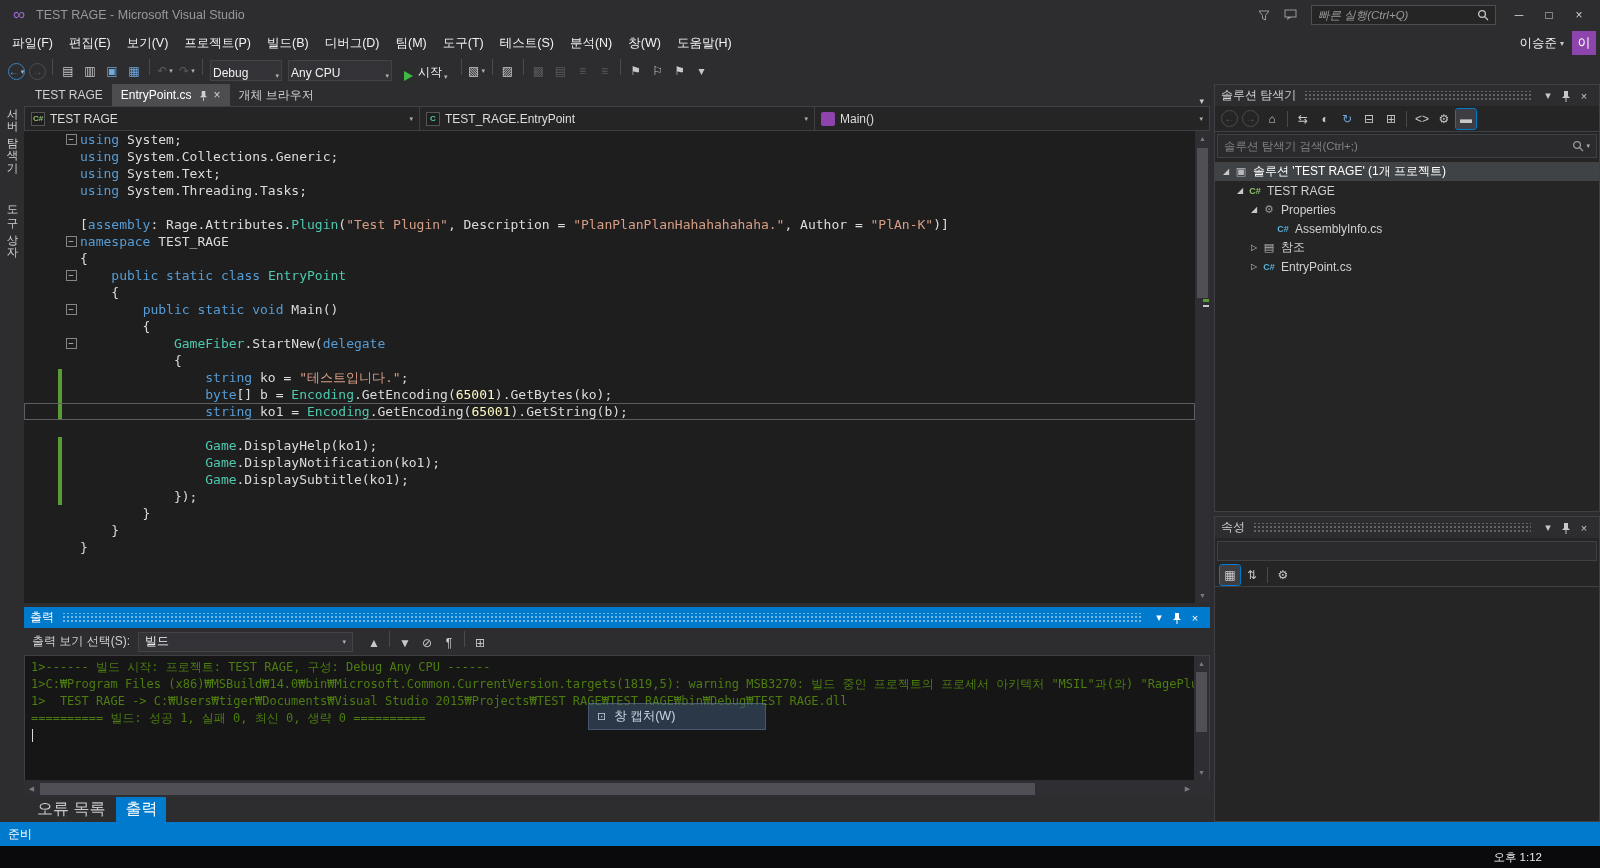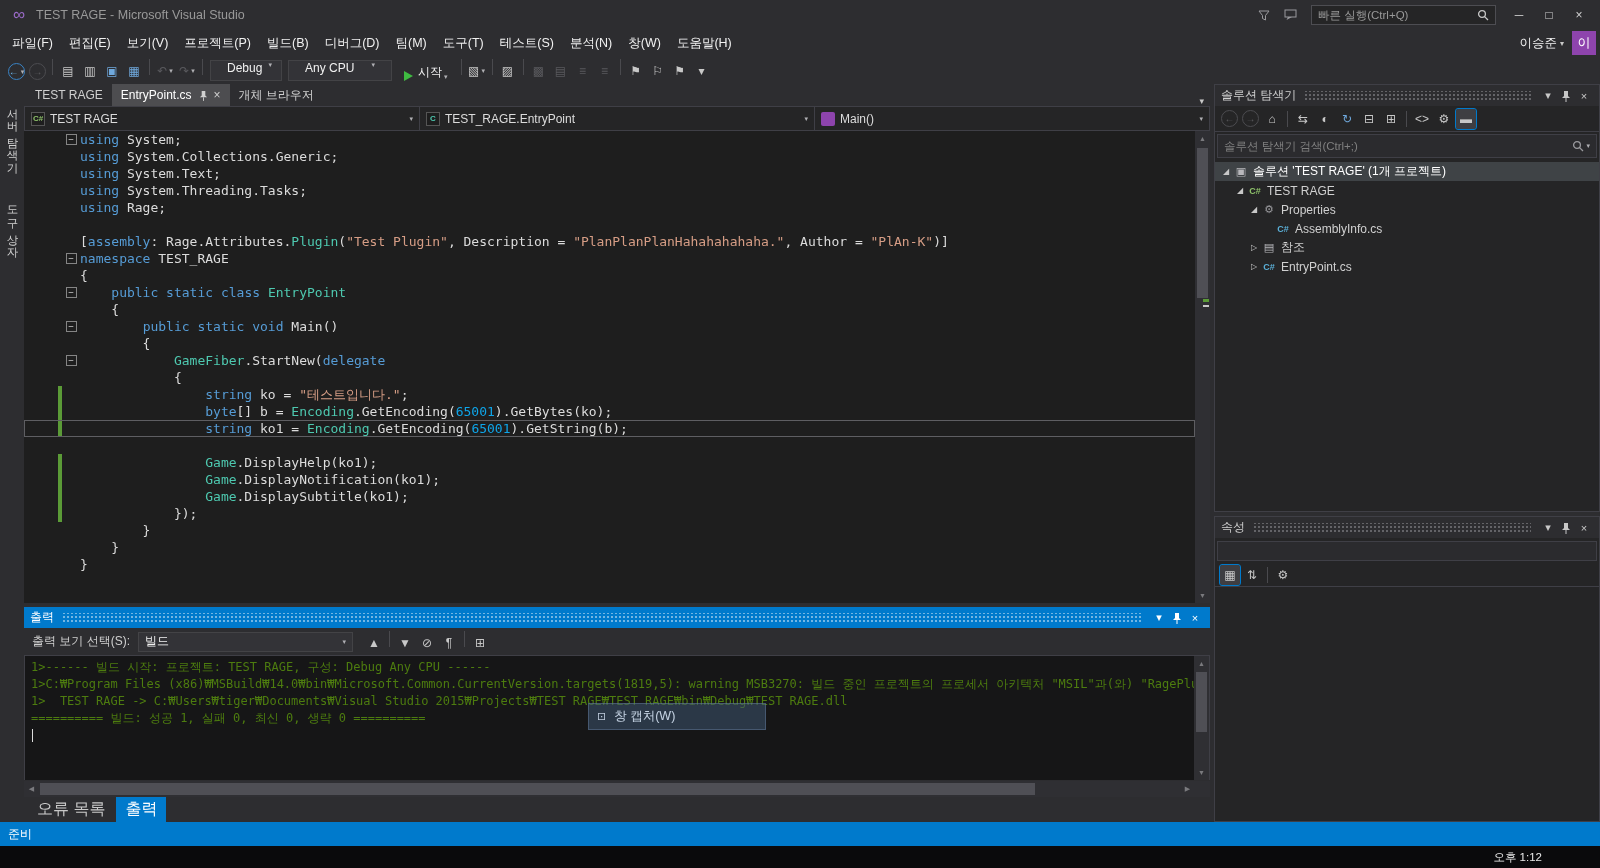--- a/index.html
+++ b/index.html
@@ -6,21 +6,21 @@
   html,body { background:#1e1e1e; }
   body { font-family:"Liberation Sans","DejaVu Sans",sans-serif; }
   #vs-root { position:relative; width:1600px; height:868px; background:#2d2d30; overflow:hidden; color:#f1f1f1; }
 
   
   .titlebar { height:30px; display:flex; align-items:center; padding:0 6px; background:#2d2d30; }
   .vs-logo { font-size:17px; color:#9b6bc9; width:26px; text-align:center; }
   .app-title { color:#999999; font-size:12.5px; margin-left:4px; }
   .tb-spacer { flex:1; }
   .tb-mini-icon { width:22px; height:18px; display:flex; align-items:center; justify-content:center; color:#9a9a9e; margin:0 2px; }
-  .quick-launch { width:185px; height:20px; background:#252526; border:1px solid #4d4d52; display:flex; align-items:center; padding:0 6px; margin:0 8px; }
+  .quick-launch { width:185px; height:20px; background:#252526; border:1px solid #4d4d52; display:flex; align-items:center; padding:0 6px; margin:0 8px;font-style:italic; }
   .quick-launch .ql-text { flex:1; color:#999999; font-size:11.5px; white-space:nowrap; overflow:hidden; }
   .win-btn { width:30px; height:22px; display:flex; align-items:center; justify-content:center; color:#d0d0d0; font-size:12px; }
 
   
   .menubar { height:26px; display:flex; align-items:center; padding:0 4px; background:#2d2d30; font-size:12.5px; }
   .menu-item { padding:3px 8px; color:#f1f1f1; cursor:default; }
   .menu-right { margin-left:auto; display:flex; align-items:center; }
   .user-name { color:#f1f1f1; margin-right:3px; }
   .user-chevron { font-size:8px; color:#c8c8c8; margin-right:8px; }
   .avatar { width:24px; height:24px; background:#8e44ad; color:#fff; display:flex; align-items:center; justify-content:center; font-size:13px; }
@@ -29,21 +29,21 @@
   .toolbar { height:28px; display:flex; align-items:center; padding:0 6px; background:#2d2d30; }
   .tbi { display:inline-flex; align-items:center; justify-content:center; min-width:20px; height:20px; margin:0 1px; color:#c8c8c8; font-size:12px; border-radius:2px; }
   .tbi.dis { color:#5a5a5e; }
   .tbi.blue { color:#6fa8dc; }
   .tbi.circ { border:1px solid #6a6a6e; border-radius:50%; width:17px; height:17px; min-width:17px; font-size:10px; color:#9a9a9e; margin:0 2px; }
   .tbi.circ.on { border-color:#3a83c4; color:#69b3e7; }
   .tbi.circ.dis { border-color:#4c4c50; color:#5a5a5e; }
   .tbi.act { background:#3e3e42; outline:1px solid #007acc; }
   .tsep { width:1px; height:16px; background:#4a4a4e; margin:0 4px; display:inline-block; }
   .dd { font-size:7px; color:#b0b0b4; margin-left:2px; }
-  .combo { height:21px; background:#333337; border:1px solid #434346; display:flex; align-items:flex-start; padding:0 16px; font-size:12px; color:#f1f1f1; margin:0 3px; }
+  .combo { height:21px; background:#333337; border:1px solid #434346; display:flex; align-items:flex-end; padding:0 2px; font-size:12px; color:#f1f1f1; margin:0 3px; }
   .combo .dd { margin-left:auto; padding-left:6px; }
   .combo.cfg { width:72px; } .combo.plat { width:104px; }
   .start-btn { display:flex; align-items:flex-end; height:22px; padding:0 6px; margin:0 3px; color:#f1f1f1; font-size:12px; }
   .play-tri { width:0; height:0; border-left:9px solid #3fba41; border-top:5.5px solid transparent; border-bottom:5.5px solid transparent; margin-right:5px; }
 
   
   .main { display:flex; height:738px; background:#2d2d30; }
   .left-strip { width:24px; background:#2d2d30; display:flex; flex-direction:column; align-items:center; padding-top:8px; }
   .v-tab { writing-mode:vertical-rl; font-size:11.5px; color:#d0d0d0; padding:8px 0; margin-bottom:14px; letter-spacing:1px; }
   .center { flex:1; display:flex; flex-direction:column; min-width:0; }
@@ -71,21 +71,21 @@
   .editor { flex:1; position:relative; background:#1e1e1e; overflow:hidden; }
   .code-area { position:absolute; left:0; right:15px; top:0; bottom:0; overflow:hidden; font-family:"DejaVu Sans Mono","Liberation Mono",monospace; font-size:13px; line-height:17px; }
   .code-line { display:flex; height:17px; white-space:pre; }
   .code-line.current { outline:1px solid #5e5e62; outline-offset:-1px; }
   .cl-margin { width:34px; flex:none; }
   .cl-change { width:4px; flex:none; }
   .cl-change.changed { background:#5b9b37; }
   .cl-fold { width:18px; flex:none; display:flex; align-items:center; justify-content:center; }
   .fold-box { width:11px; height:11px; border:1px solid #858585; color:#c8c8c8; font-size:9px; line-height:9px; display:flex; align-items:center; justify-content:center; background:#1e1e1e; }
   .cl-text { flex:1; }
-  .tok-k { color:#569cd6; } .tok-t { color:#4ec9b0; } .tok-s { color:#d69d85; } .tok-n { color:#0ea5e9; } .tok-p { color:#dcdcdc; }
+  .tok-k { color:#569cd6; } .tok-t { color:#4ec9b0; } .tok-s { color:#d69d85; } .tok-n { color:#fef9c3; } .tok-p { color:#dcdcdc; }
 
   .v-scroll { position:absolute; right:0; top:0; bottom:0; width:15px; background:#2f2f33; }
   .v-scroll .arr { height:15px; display:flex; align-items:center; justify-content:center; font-size:7px; color:#7a7a7e; }
   .v-scroll .arr.bottom { position:absolute; bottom:0; left:0; right:0; }
   .v-thumb { position:absolute; left:2px; right:2px; background:#4f4f55; }
   .mark { position:absolute; right:1px; width:6px; height:3px; }
 
   .editor-bottom { height:18px; display:flex; align-items:center; background:#2d2d30; }
   .zoom-box { width:66px; height:18px; background:#2d2d30; border-right:1px solid #3f3f46; display:flex; align-items:center; padding:0 5px; font-size:11px; color:#d0d0d0; }
   .zoom-box .dd { margin-left:auto; }
@@ -240,21 +240,20 @@
           <span class="dd">▾</span>
         </span>
       </div>
 
       <div class="editor">
         <div class="code-area" id="code-lines">
             <div class="code-line"><span class="cl-margin"></span><span class="cl-change"></span><span class="cl-fold"><span class="fold-box">−</span></span><span class="cl-text"><span class="tok-k">using</span><span class="tok-p"> System;</span></span></div>
             <div class="code-line"><span class="cl-margin"></span><span class="cl-change"></span><span class="cl-fold"></span><span class="cl-text"><span class="tok-k">using</span><span class="tok-p"> System.Collections.Generic;</span></span></div>
             <div class="code-line"><span class="cl-margin"></span><span class="cl-change"></span><span class="cl-fold"></span><span class="cl-text"><span class="tok-k">using</span><span class="tok-p"> System.Text;</span></span></div>
             <div class="code-line"><span class="cl-margin"></span><span class="cl-change"></span><span class="cl-fold"></span><span class="cl-text"><span class="tok-k">using</span><span class="tok-p"> System.Threading.Tasks;</span></span></div>
-            <div class="code-line"><span class="cl-margin"></span><span class="cl-change"></span><span class="cl-fold"></span><span class="cl-text"><span class="tok-k">using</span><span class="tok-p"> Rage;</span></span></div>
             <div class="code-line"><span class="cl-margin"></span><span class="cl-change"></span><span class="cl-fold"></span><span class="cl-text"></span></div>
             <div class="code-line"><span class="cl-margin"></span><span class="cl-change"></span><span class="cl-fold"></span><span class="cl-text"><span class="tok-p">[</span><span class="tok-k">assembly</span><span class="tok-p">: Rage.Attributes.</span><span class="tok-t">Plugin</span><span class="tok-p">(</span><span class="tok-s">"Test Plugin"</span><span class="tok-p">, Description = </span><span class="tok-s">"PlanPlanPlanHahahahahaha."</span><span class="tok-p">, Author = </span><span class="tok-s">"PlAn-K"</span><span class="tok-p">)]</span></span></div>
             <div class="code-line"><span class="cl-margin"></span><span class="cl-change"></span><span class="cl-fold"><span class="fold-box">−</span></span><span class="cl-text"><span class="tok-k">namespace</span><span class="tok-p"> TEST_RAGE</span></span></div>
             <div class="code-line"><span class="cl-margin"></span><span class="cl-change"></span><span class="cl-fold"></span><span class="cl-text"><span class="tok-p">{</span></span></div>
             <div class="code-line"><span class="cl-margin"></span><span class="cl-change"></span><span class="cl-fold"><span class="fold-box">−</span></span><span class="cl-text"><span class="tok-p">    </span><span class="tok-k">public</span><span class="tok-p"> </span><span class="tok-k">static</span><span class="tok-p"> </span><span class="tok-k">class</span><span class="tok-p"> </span><span class="tok-t">EntryPoint</span></span></div>
             <div class="code-line"><span class="cl-margin"></span><span class="cl-change"></span><span class="cl-fold"></span><span class="cl-text"><span class="tok-p">    {</span></span></div>
             <div class="code-line"><span class="cl-margin"></span><span class="cl-change"></span><span class="cl-fold"><span class="fold-box">−</span></span><span class="cl-text"><span class="tok-p">        </span><span class="tok-k">public</span><span class="tok-p"> </span><span class="tok-k">static</span><span class="tok-p"> </span><span class="tok-k">void</span><span class="tok-p"> Main()</span></span></div>
             <div class="code-line"><span class="cl-margin"></span><span class="cl-change"></span><span class="cl-fold"></span><span class="cl-text"><span class="tok-p">        {</span></span></div>
             <div class="code-line"><span class="cl-margin"></span><span class="cl-change"></span><span class="cl-fold"><span class="fold-box">−</span></span><span class="cl-text"><span class="tok-p">            </span><span class="tok-t">GameFiber</span><span class="tok-p">.StartNew(</span><span class="tok-k">delegate</span></span></div>
             <div class="code-line"><span class="cl-margin"></span><span class="cl-change"></span><span class="cl-fold"></span><span class="cl-text"><span class="tok-p">            {</span></span></div>

